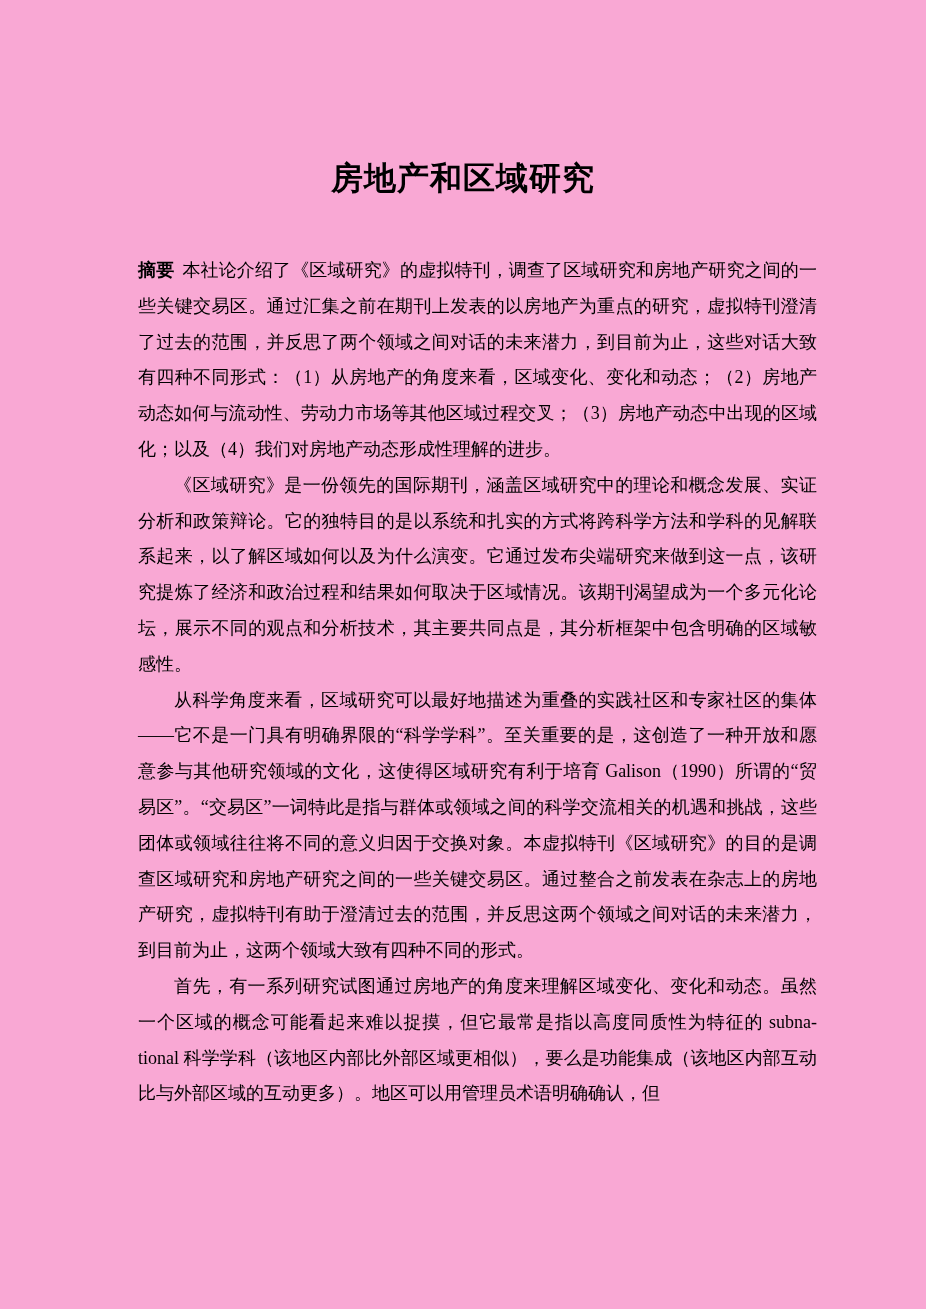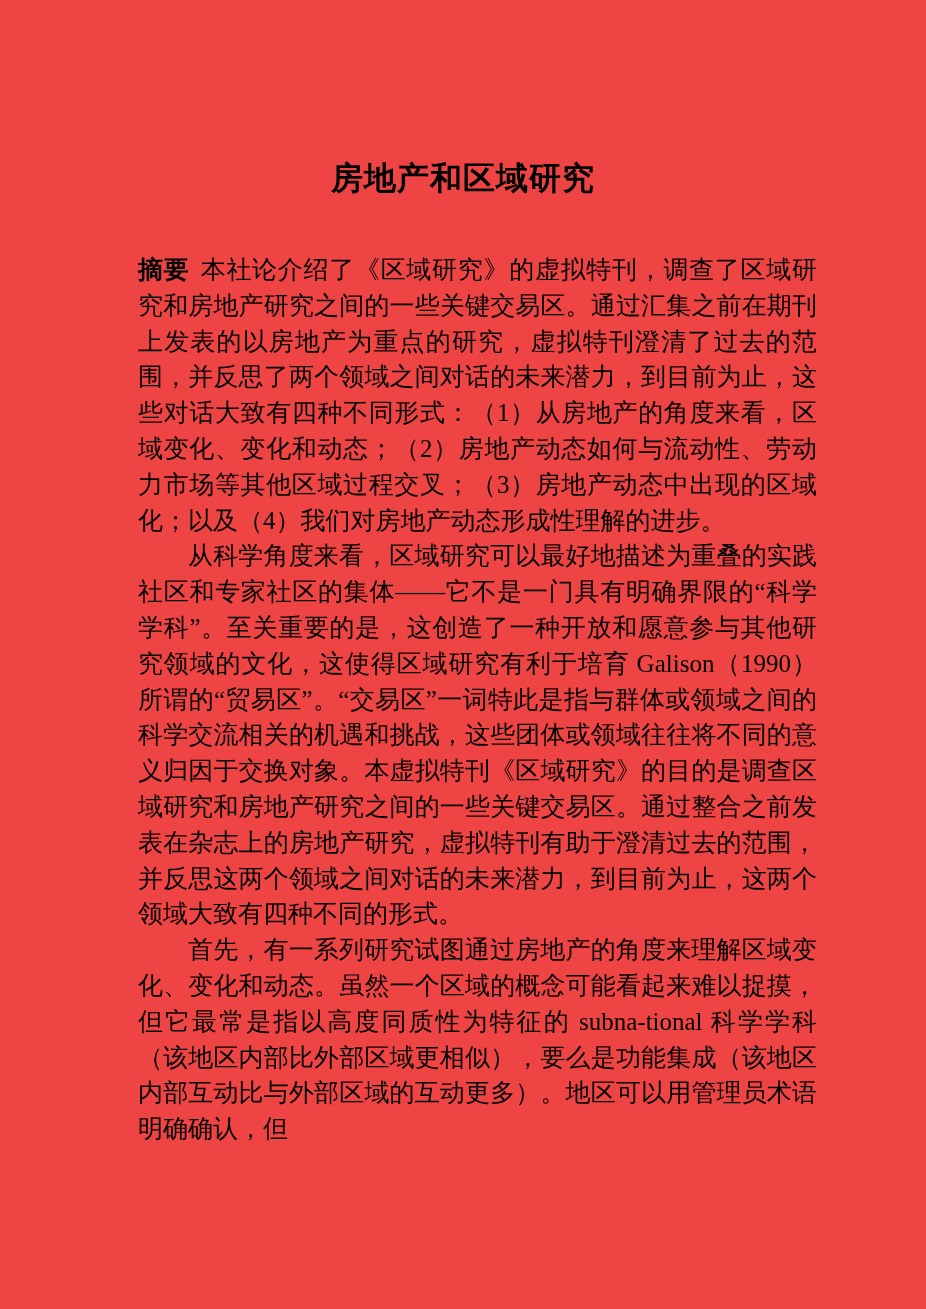--- a/index.html
+++ b/index.html
@@ -4,21 +4,21 @@
 <style>
   html, body {
     margin: 0;
     padding: 0;
     background: #ffffff;
   }
   .page {
     position: relative;
     width: 926px;
     height: 1309px;
-    background: #ef4444;
+    background: #f9a8d4;
     color: #000000;
     font-family: "Liberation Serif", "DejaVu Serif", serif;
     overflow: hidden;
   }
   .doc-title {
     position: absolute;
     top: 158px;
     left: 0;
     width: 100%;
     margin: 0;
@@ -27,21 +27,21 @@
     font-weight: bold;
     font-size: 32px;
     line-height: 40px;
     letter-spacing: 1px;
   }
   .doc-body {
     position: absolute;
     top: 252px;
     left: 138px;
     width: 679px;
-    font-size: 25px;
+    font-size: 18px;
     line-height: 35.8px;
     text-align: justify;
     text-justify: inter-ideograph;
   }
   .para {
     margin: 0;
     padding: 0;
   }
   .para.indent {
     text-indent: 2em;
@@ -62,20 +62,21 @@
 
   <h1 class="doc-title">房地产和区域研究</h1>
 
   <div class="doc-body">
 
     <p class="para">
       <span class="inline-label">摘要</span><span>本社论介绍了《区域研究》的虚拟特刊，调查了区域研究和房地产研究之间的一些关键交易区。通过汇集之前在期刊上发表的以房地产为重点的研究，虚拟特刊澄清了过去的范围，并反思了两个领域之间对话的未来潜力，到目前为止，这些对话大致有四种不同形式：（1）从房地产的角度来看，区域变化、变化和动态；（2）房地产动态如何与流动性、劳动力市场等其他区域过程交叉；（3）房地产动态中出现的区域化；以及（4）我们对房地产动态形成性理解的进步。</span>
     </p>
 
 
+    <p class="para indent">《区域研究》是一份领先的国际期刊，涵盖区域研究中的理论和概念发展、实证分析和政策辩论。它的独特目的是以系统和扎实的方式将跨科学方法和学科的见解联系起来，以了解区域如何以及为什么演变。它通过发布尖端研究来做到这一点，该研究提炼了经济和政治过程和结果如何取决于区域情况。该期刊渴望成为一个多元化论坛，展示不同的观点和分析技术，其主要共同点是，其分析框架中包含明确的区域敏感性。</p>
 
     <p class="para indent">从科学角度来看，区域研究可以最好地描述为重叠的实践社区和专家社区的集体——它不是一门具有明确界限的“科学学科”。至关重要的是，这创造了一种开放和愿意参与其他研究领域的文化，这使得区域研究有利于培育 Galison（1990）所谓的“贸易区”。“交易区”一词特此是指与群体或领域之间的科学交流相关的机遇和挑战，这些团体或领域往往将不同的意义归因于交换对象。本虚拟特刊《区域研究》的目的是调查区域研究和房地产研究之间的一些关键交易区。通过整合之前发表在杂志上的房地产研究，虚拟特刊有助于澄清过去的范围，并反思这两个领域之间对话的未来潜力，到目前为止，这两个领域大致有四种不同的形式。</p>
 
     <p class="para indent">首先，有一系列研究试图通过房地产的角度来理解区域变化、变化和动态。虽然一个区域的概念可能看起来难以捉摸，但它最常是指以高度同质性为特征的 subna-tional 科学学科（该地区内部比外部区域更相似），要么是功能集成（该地区内部互动比与外部区域的互动更多）。地区可以用管理员术语明确确认，但</p>
 
   </div>
 
 </div>
 
 </body></html>

